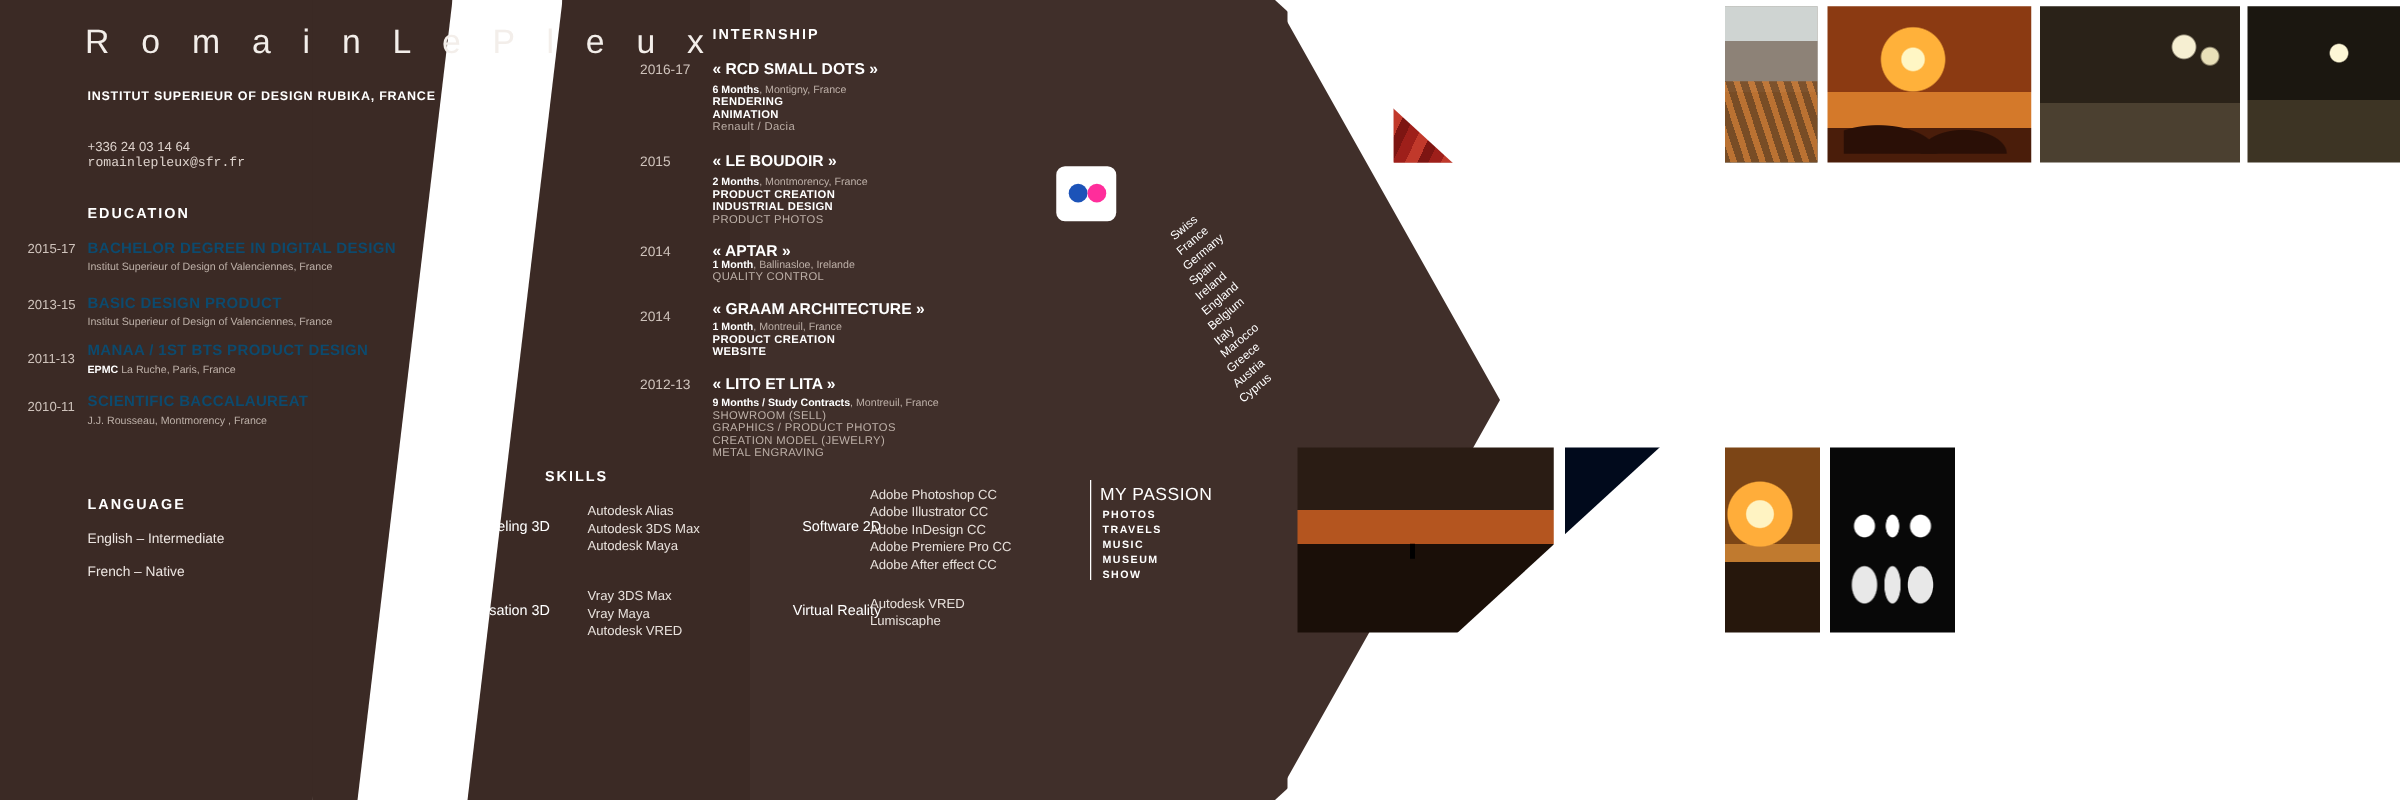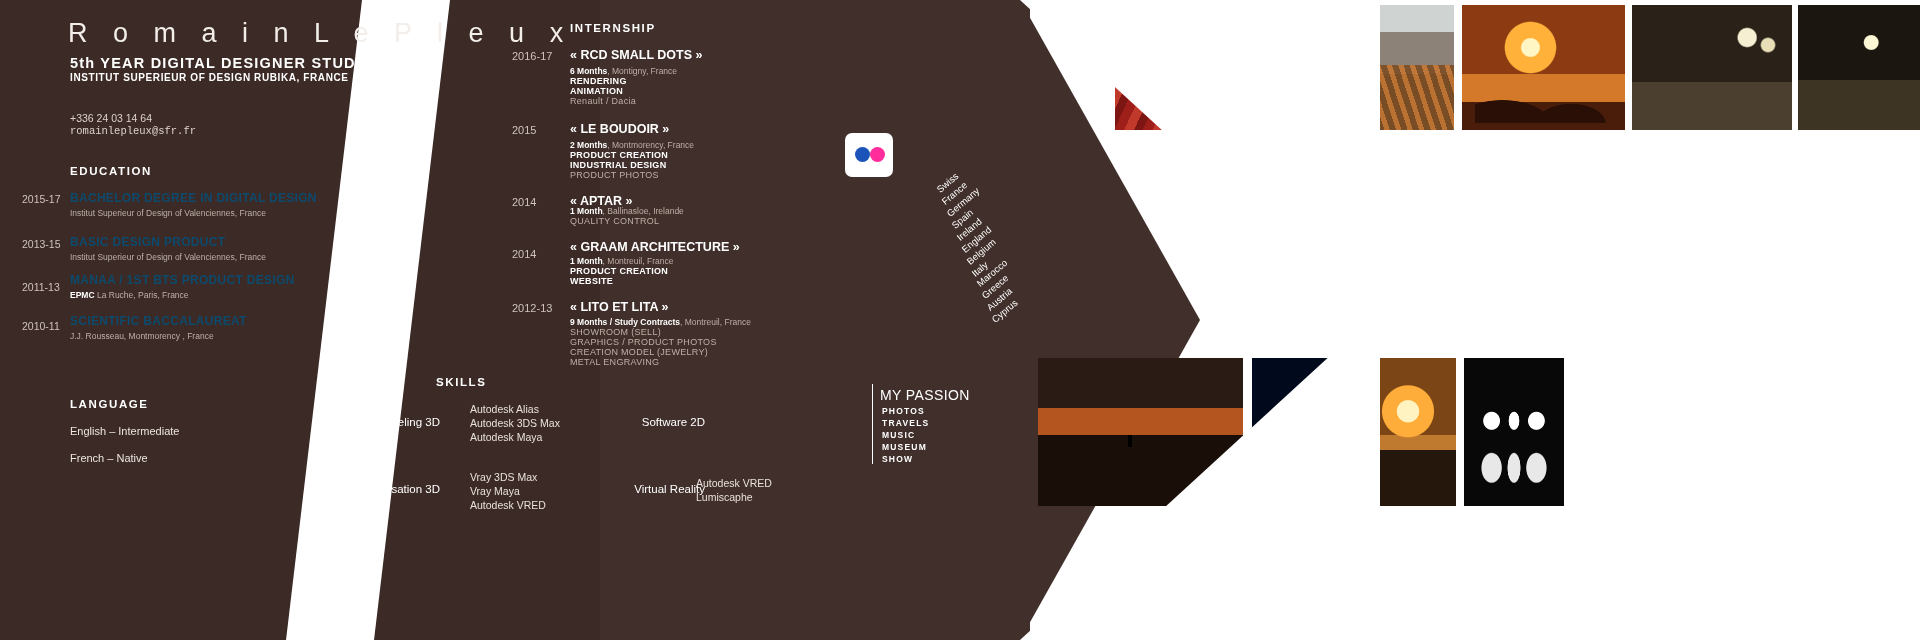--- a/index.html
+++ b/index.html
@@ -120,21 +120,20 @@
 
   <div class="bg-mid"></div>
   <div class="bg-left"></div>
   <div class="wedge-left"></div>
   <div class="wedge-left2"></div>
 
   <div class="bg-right"></div>
   <div class="arrow-inner"></div>
 
   <div id="name">R o m a i n   L e   P l e u x</div>
-  <div id="role">5th YEAR DIGITAL DESIGNER STUDENT</div>
   <div id="school">INSTITUT SUPERIEUR OF DESIGN RUBIKA, FRANCE</div>
   <div id="phone">+336 24 03 14 64</div>
   <div id="mail">romainlepleux@sfr.fr</div>
 
   <div class="sec-title" style="left:70px;top:165px;">EDUCATION</div>
 
   <div class="edu-year" style="left:22px;top:193px;">2015-17</div>
   <div class="edu-title" style="left:70px;top:191px;">BACHELOR DEGREE IN DIGITAL DESIGN</div>
   <div class="edu-sub" style="left:70px;top:208px;">Institut Superieur of Design of Valenciennes, France</div>
 
@@ -192,20 +191,27 @@
   <div class="sec-title" style="left:404px;top:376px;margin-left:32px;">SKILLS</div>
 
   <div class="skill-cat" style="left:300px;top:416px;width:140px;">Modeling 3D</div>
   <div class="skill-list" style="left:470px;top:402px;">
     <div>Autodesk Alias</div>
     <div>Autodesk 3DS Max</div>
     <div>Autodesk Maya</div>
   </div>
 
   <div class="skill-cat" style="left:530px;top:416px;width:175px;">Software 2D</div>
+  <div class="skill-list" style="left:696px;top:389px;">
+    <div>Adobe Photoshop CC</div>
+    <div>Adobe Illustrator CC</div>
+    <div>Adobe InDesign CC</div>
+    <div>Adobe Premiere Pro CC</div>
+    <div>Adobe After effect CC</div>
+  </div>
 
   <div class="skill-cat" style="left:290px;top:483px;width:150px;">Visualisation 3D</div>
   <div class="skill-list" style="left:470px;top:470px;">
     <div>Vray 3DS Max</div>
     <div>Vray Maya</div>
     <div>Autodesk VRED</div>
   </div>
 
   <div class="skill-cat" style="left:530px;top:483px;width:175px;">Virtual Reality</div>
   <div class="skill-list" style="left:696px;top:476px;">

